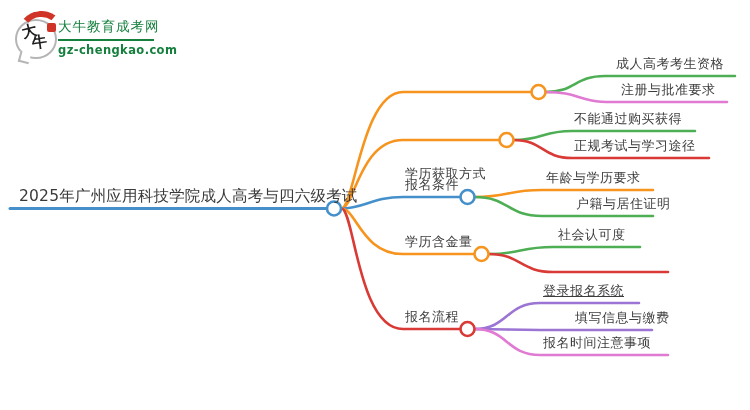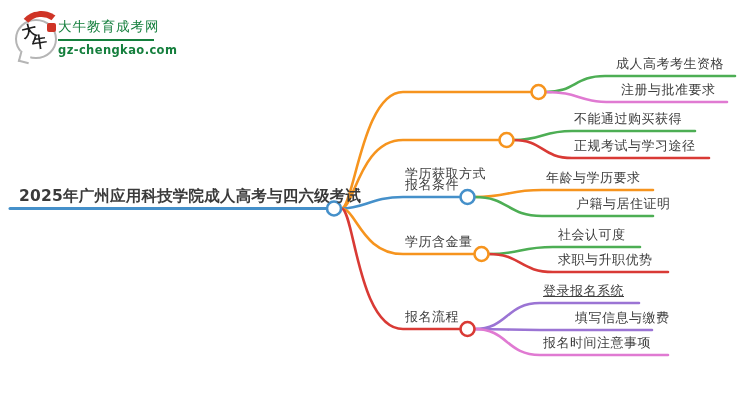--- a/index.html
+++ b/index.html
@@ -5,21 +5,21 @@
   html,body{margin:0;padding:0;background:#fff;}
   #stage{
     position:relative;width:750px;height:410px;background:#ffffff;overflow:hidden;
     font-family:"DejaVu Sans","Liberation Sans",sans-serif;
   }
   #edges{position:absolute;left:0;top:0;}
   .label{
     position:absolute;height:20px;line-height:20px;font-size:13px;
     color:#3d3d3d;white-space:nowrap;letter-spacing:0.5px;
   }
-  .root-label{font-size:15.5px;color:#3a3a3a;letter-spacing:0.2px;font-weight:bold;}
+  .root-label{font-size:15.5px;color:#3a3a3a;letter-spacing:0.2px;}
   
   #logo{position:absolute;left:14px;top:12px;width:200px;height:56px;}
   .logo-icon{position:absolute;left:0;top:2px;width:48px;height:50px;}
   .bubble{position:absolute;left:1px;top:5px;width:38px;height:36px;background:#fff;
           border:2px solid #b5b5b5;border-radius:50%;}
   .crown{position:absolute;left:5px;top:-3px;width:32px;height:28px;border:6px solid transparent;
          border-top-color:#cf3426;border-radius:50%;transform:rotate(-6deg);}
   .seal{position:absolute;left:33px;top:9px;width:9px;height:9px;background:#cf3426;border-radius:2px;}
   .char-da{position:absolute;left:8px;top:8px;font-size:15px;font-weight:bold;color:#1e1e1e;
            transform:rotate(-14deg);}
@@ -96,18 +96,17 @@
   <div class="label" style="left:405px;top:232px;">学历含金量</div>
   <div class="label" style="left:405px;top:307px;">报名流程</div>
 
   <div class="label" style="left:616px;top:54px;">成人高考考生资格</div>
   <div class="label" style="left:621px;top:80px;">注册与批准要求</div>
   <div class="label" style="left:574px;top:109px;text-align:right;">不能通过购买获得</div>
   <div class="label" style="left:574px;top:136px;">正规考试与学习途径</div>
   <div class="label" style="left:546px;top:168px;">年龄与学历要求</div>
   <div class="label" style="left:576px;top:194px;">户籍与居住证明</div>
   <div class="label" style="left:558px;top:225px;">社会认可度</div>
-  <div class="label" style="left:558px;top:250px;">求职与升职优势</div>
   <div class="label" style="left:543px;top:281px;text-decoration:underline;">登录报名系统</div>
   <div class="label" style="left:543px;top:308px;margin-left:32px;">填写信息与缴费</div>
   <div class="label" style="left:543px;top:333px;">报名时间注意事项</div>
 
 </div>
 
 </body></html>

